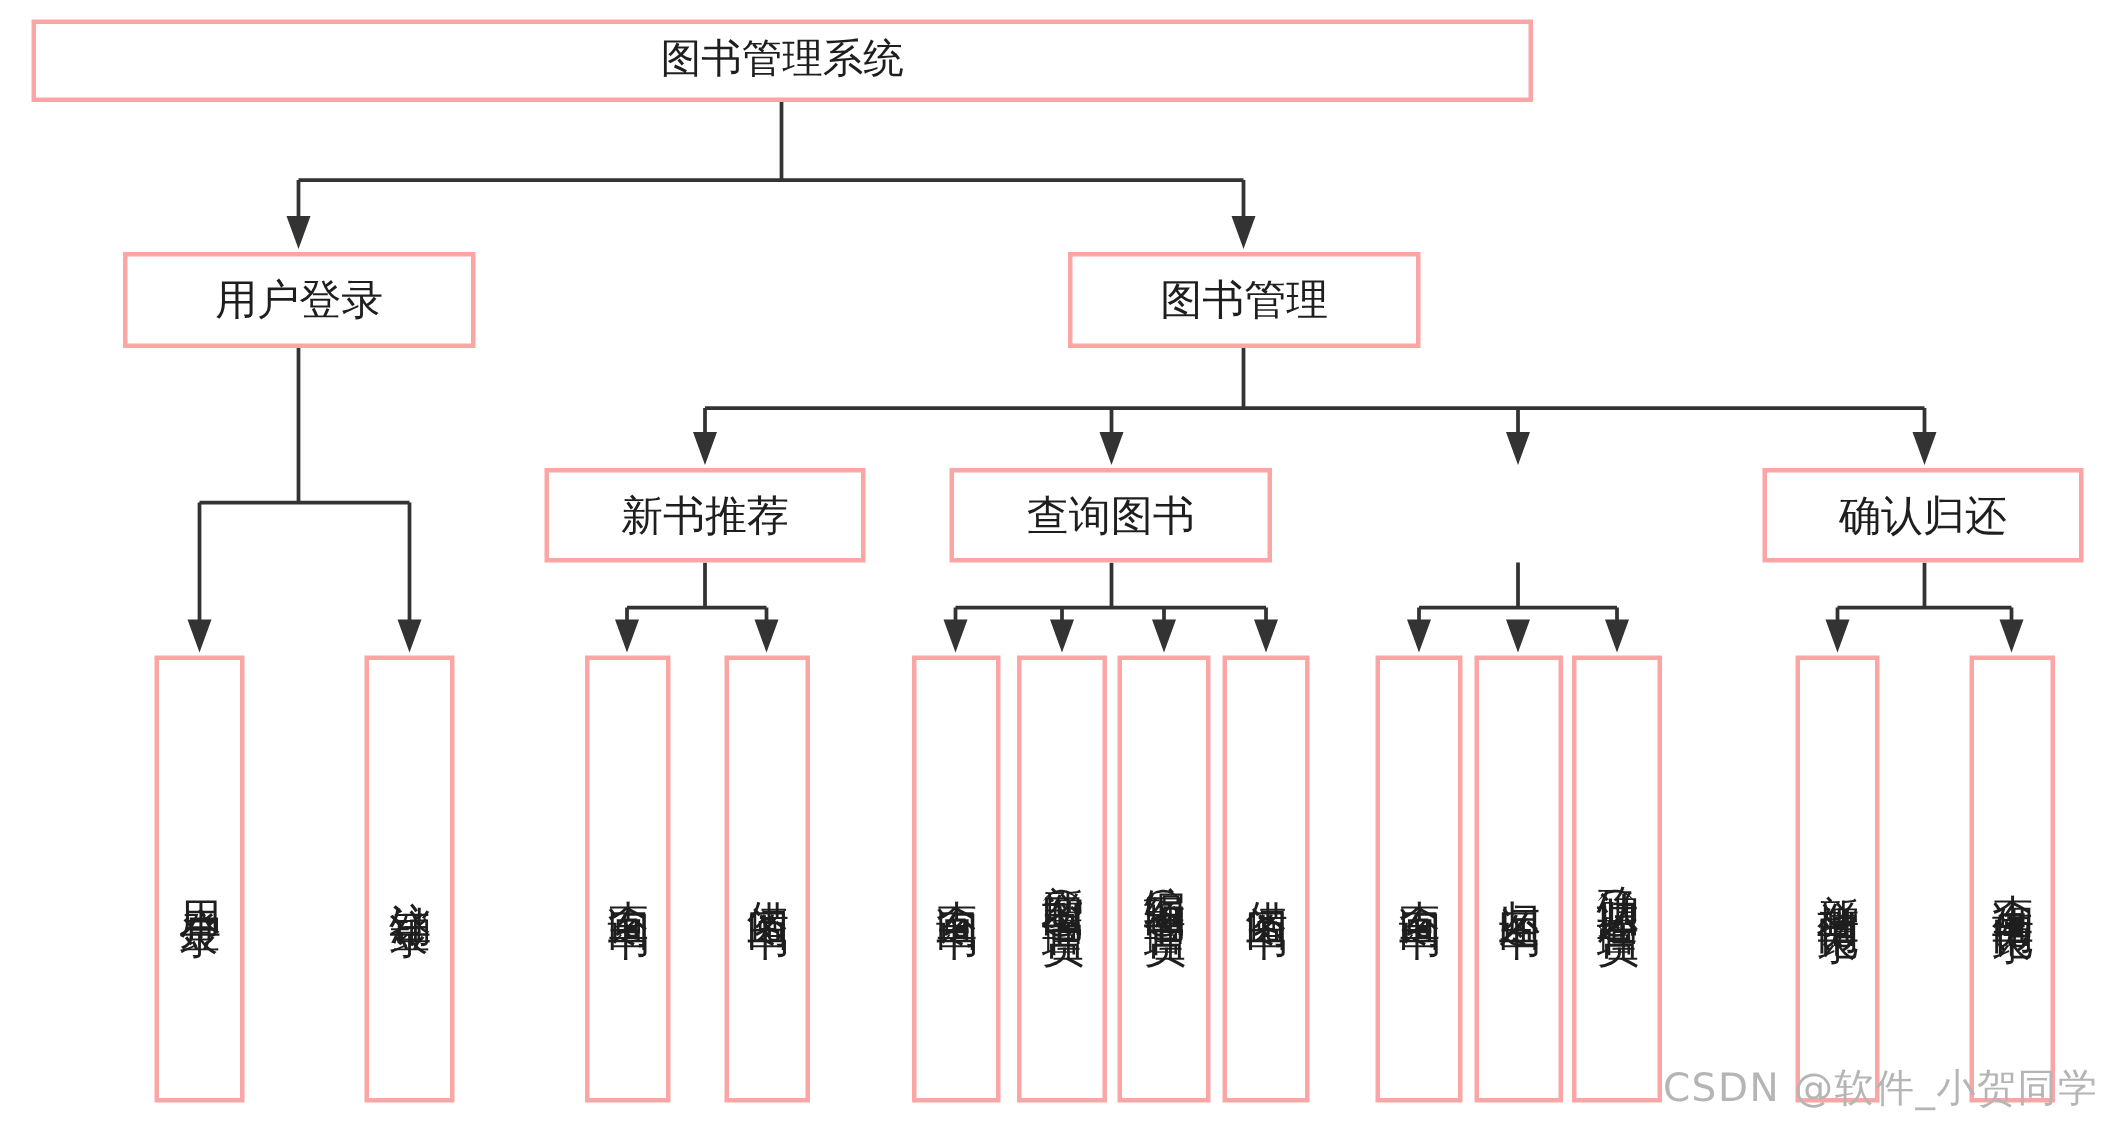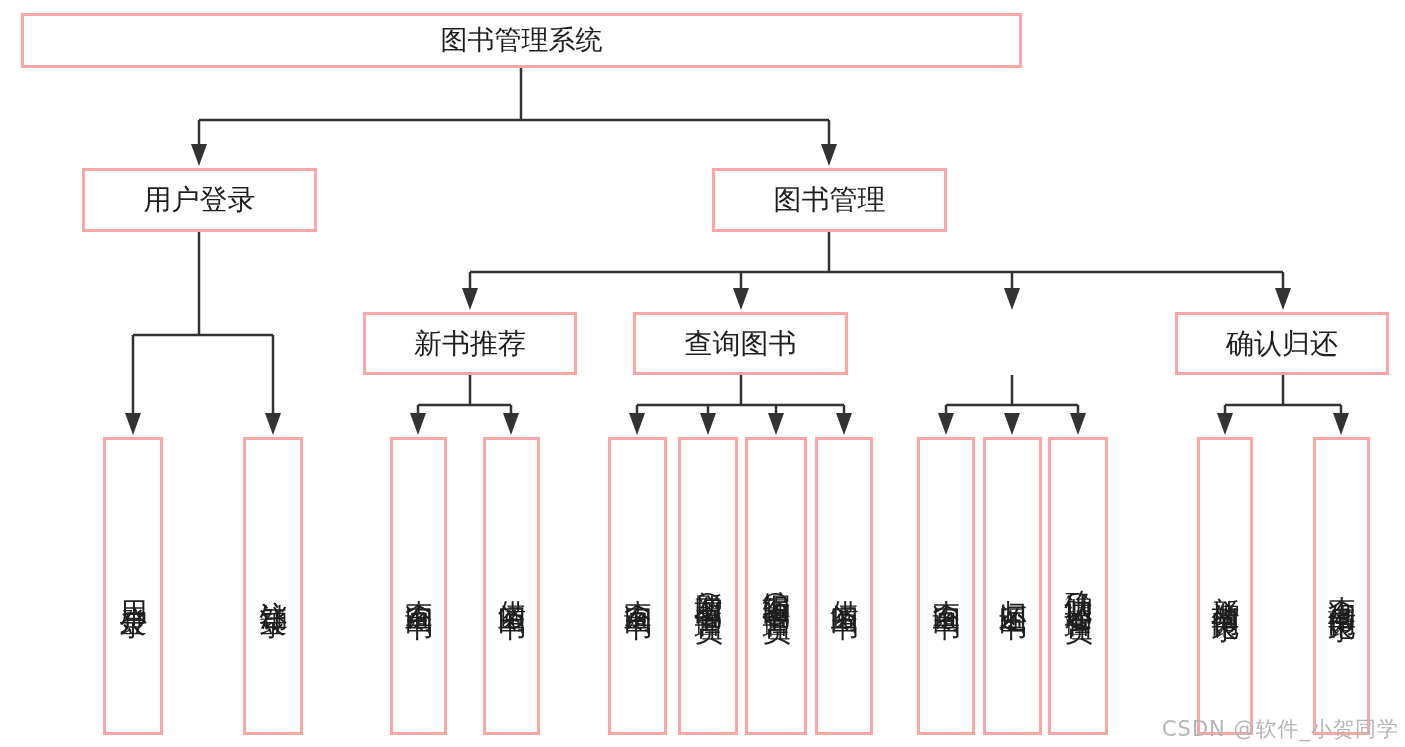--- a/index.html
+++ b/index.html
@@ -4,21 +4,21 @@
 <style>
   html,body{margin:0;padding:0;background:#ffffff;}
   body{font-family:"DejaVu Sans","Liberation Sans",sans-serif;}
   .canvas{position:relative;width:1405px;height:747px;background:#ffffff;overflow:hidden;color:#1e1e1e;}
   svg.connectors{position:absolute;left:0;top:0;width:1405px;height:747px;}
   .box{position:absolute;box-sizing:border-box;border:3px solid #fca5a5;background:#ffffff;
        display:flex;align-items:center;justify-content:center;z-index:2;}
   .hbox span{font-size:28px;line-height:1.2;white-space:nowrap;}
   .root-box span{font-size:27px;}
   .vbox span{writing-mode:vertical-rl;text-orientation:mixed;font-size:28px;line-height:1;letter-spacing:4px;}
-  .watermark{position:absolute;right:6px;bottom:4px;font-size:21px;color:#b5b5b5;z-index:5;
+  .watermark{position:absolute;right:6px;bottom:4px;font-size:26px;color:#b5b5b5;z-index:5;
              letter-spacing:1px;white-space:nowrap;}
 </style>
 </head>
 <body>
 
 <div class="canvas">
 
   <svg class="connectors" viewBox="0 0 1405 747">
     <path fill="none" stroke="#333333" stroke-width="2.5" d="M521 68 V120 M199 120 H829 M199 120 V148 M829 120 V148
          M829 232 V272 M470 272 H1283 M470 272 V292 M741 272 V292 M1012 272 V292 M1283 272 V292

